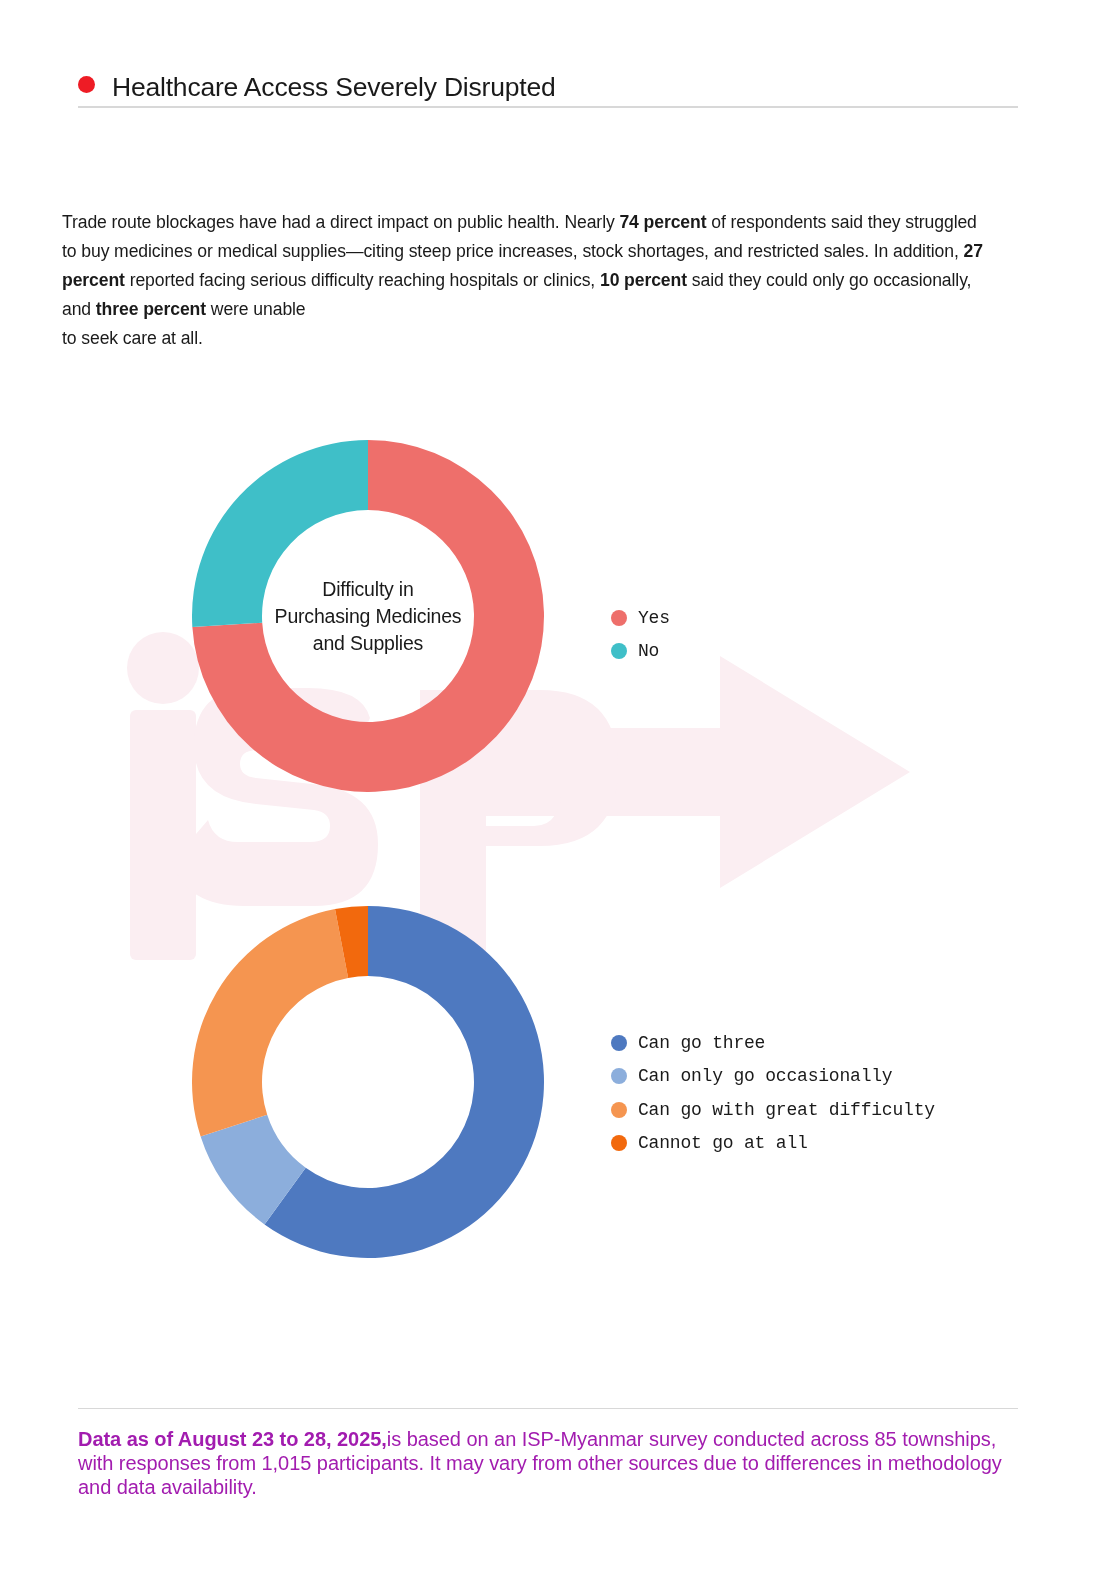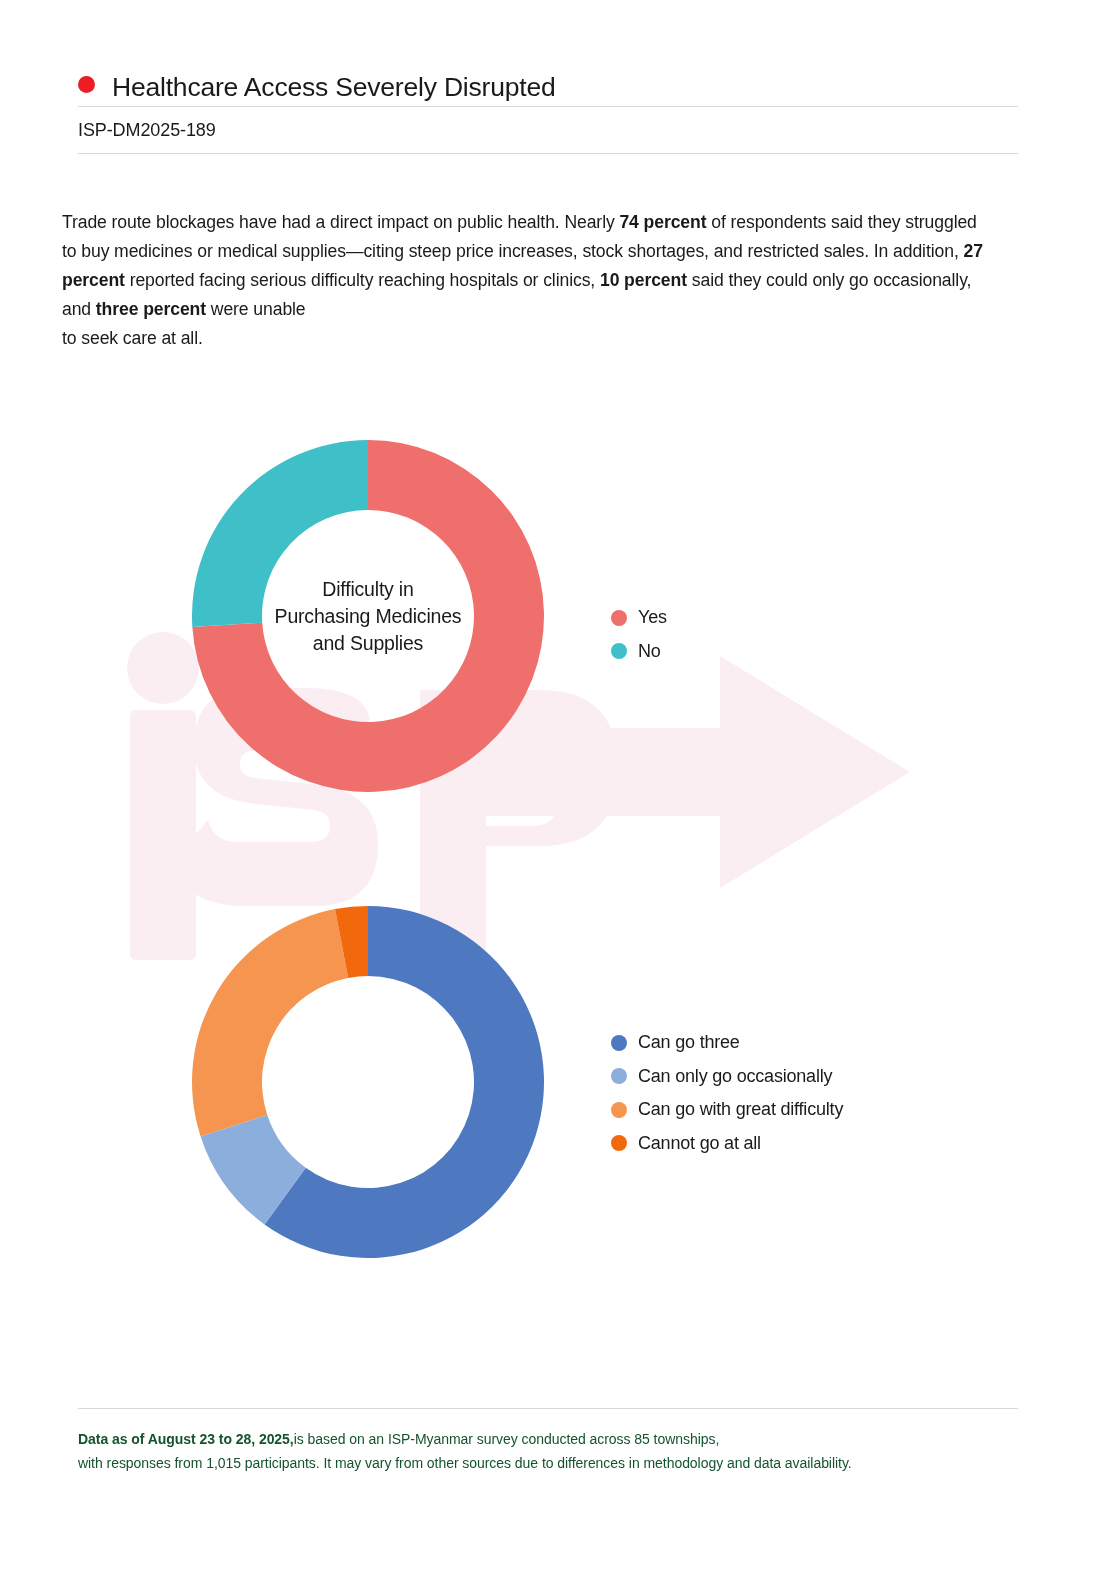--- a/index.html
+++ b/index.html
@@ -133,35 +133,36 @@
     width: 16px;
     height: 16px;
     border-radius: 50%;
     flex: 0 0 auto;
   }
   .legend-label {
     font-size: 18px;
     color: #1a1a1a;
     letter-spacing: -0.2px;
     white-space: nowrap;
+    font-family: Liberation Mono, monospace;
   }
 
   
   #footer-block {
     position: absolute;
     left: 78px;
     top: 1408px;
     width: 940px;
     z-index: 2;
   }
   #footer-text {
     padding-top: 18px;
-    font-size: 14px;
+    font-size: 20px;
     line-height: 24px;
-    color: #14532d;
+    color: #a21caf;
     letter-spacing: -0.05px;
   }
   #footer-text b { font-weight: 700; }
 </style>
 </head>
 <body>
 
 <svg id="watermark" viewBox="0 0 820 420" xmlns="http://www.w3.org/2000/svg" aria-hidden="true">
   <g fill="#fbeef2">
 
@@ -175,21 +176,20 @@
     <path d="M300 130 h120 q78 0 78 78 q0 78 -78 78 h-54 v114 h-66 Z M366 180 v86 h48 q28 0 28 -43 q0 -43 -28 -43 Z"></path>
   </g>
 </svg>
 
 <div id="header-block">
   <div id="title-row">
     <span id="title-bullet"></span>
     <span id="page-title">Healthcare Access Severely Disrupted</span>
   </div>
   <div class="rule"></div>
-  <div id="doc-id">ISP-DM2025-189</div>
   <div class="rule"></div>
 </div>
 
 <p id="body-paragraph">Trade route blockages have had a direct impact on public health. Nearly <b>74 percent</b> of respondents said they struggled to buy medicines or medical supplies—citing steep price increases, stock shortages, and restricted sales. In addition, <b>27 percent</b> reported facing serious difficulty reaching hospitals or clinics, <b>10 percent</b> said they could only go occasionally, and <b>three percent</b> were unable<br>to seek care at all.</p>
 
 <div class="chart-block" id="chart-1">
   <svg class="donut-svg" id="donut-svg-1" width="352" height="352" viewBox="0 0 352 352" xmlns="http://www.w3.org/2000/svg">
       <path d="M 176 0 A 176 176 0 1 1 0.34729579662419496 187.05113143715926 L 70.20916678660322 182.65579507010727 A 106 106 0 1 0 176 70 Z" fill="#ee6f6b"></path>
       <path d="M 0.34729579662419496 187.05113143715926 A 176 176 0 0 1 175.99999999999997 0 L 175.99999999999997 70 A 106 106 0 0 0 70.20916678660322 182.65579507010727 Z" fill="#3fbfc8"></path>
     </svg>

